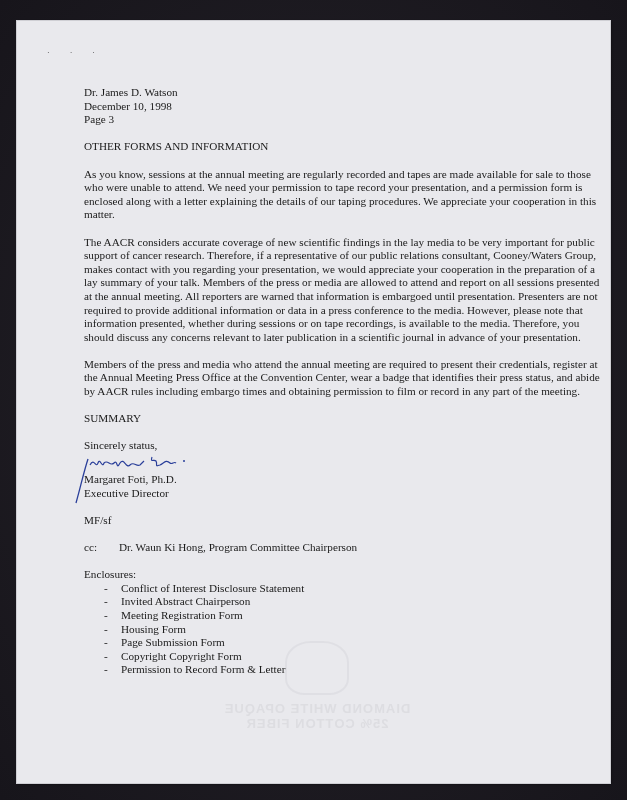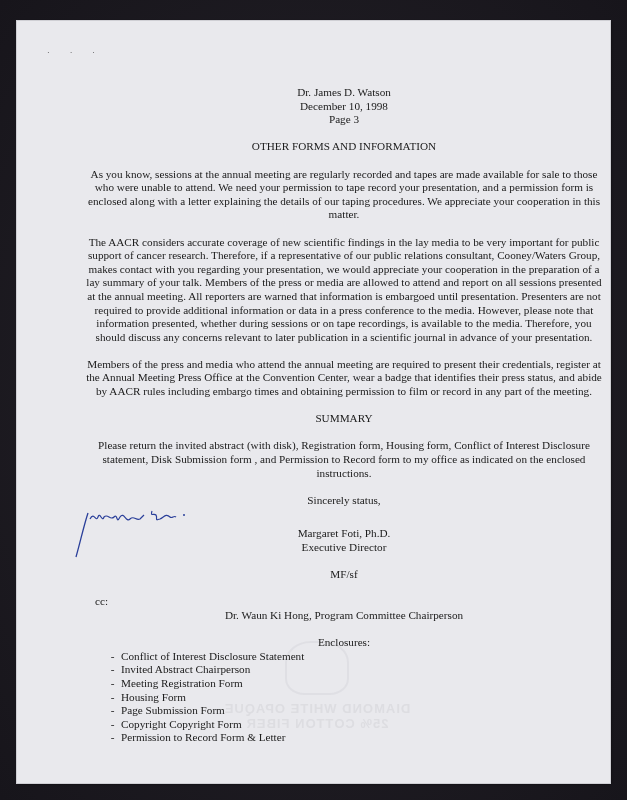--- a/index.html
+++ b/index.html
@@ -18,30 +18,30 @@
       left: 17px; top: 21px; width: 593px; height: 762px;
       background: #e9e9ed;
       box-shadow: 0 0 0 1px #cfcfd4, 1px 1px 2px rgba(0,0,0,0.6);
     }
     .specks {
       position: absolute; left: 30px; top: 27px;
       font-size: 8px; color: #333; letter-spacing: 9px;
     }
     .text {
       position: absolute; left: 67px; top: 65px; width: 520px;
-      font-size: 11.2px; line-height: 13.6px; color: #1a1a1a; text-align: center;
+      font-size: 11.2px; line-height: 13.6px; color: #1a1a1a;
     }
     .text p { margin: 0 0 13.6px 0; }
     .head { }
     .addr div { height: 13.6px; }
     .sig-block { position: relative; margin-top: 20px; }
     .signature {
       position: absolute; left: -14px; top: -22px; width: 130px; height: 60px;
     }
-    .cc-row { display: flex; flex-direction: column; }
+    .cc-row { display: flex; }
     .cc-label { width: 35px; }
     .encl-list { list-style: none; margin: 0; padding: 0; }
     .encl-list li { display: flex; height: 13.6px; }
     .encl-list .dash { width: 17px; padding-left: 20px; }
     .watermark {
       position: absolute; left: 150px; top: 620px; width: 300px;
       text-align: center; color: rgba(120,120,130,0.10);
       font-family: "Liberation Sans", sans-serif; font-weight: bold;
       transform: scaleX(-1);
       font-size: 13px; line-height: 15px; letter-spacing: 1px;
@@ -72,21 +72,20 @@
       <div>Page 3</div>
     </div>
     <p></p>
 
     <p class="head">OTHER FORMS AND INFORMATION</p>
     <p>As you know, sessions at the annual meeting are regularly recorded and tapes are made available for sale to those who were unable to attend.  We need your permission to tape record your presentation, and a permission form is enclosed along with a letter explaining the details of our taping procedures.  We appreciate your cooperation in this matter.</p>
     <p>The AACR considers accurate coverage of new scientific findings in the lay media to be very important for public support of cancer research.  Therefore, if a representative of our public relations consultant, Cooney/Waters Group, makes contact with you regarding your presentation, we would appreciate your cooperation in the preparation of a lay summary of your talk.  Members of the press or media are allowed to attend and report on all sessions presented at the annual meeting.  All reporters are warned that information is embargoed until presentation.  Presenters are not required to provide additional information or data in a press conference to the media.  However, please note that information presented, whether during sessions or on tape recordings, is available to the media.  Therefore, you should discuss any concerns relevant to later publication in a scientific journal in advance of your presentation.</p>
     <p>Members of the press and media who attend the annual meeting are required to present their credentials, register at the Annual Meeting Press Office at the Convention Center, wear a badge that identifies their press status, and abide by AACR rules including embargo times and obtaining permission to film or record in any part of the meeting.</p>
 
     <p class="head">SUMMARY</p>
-    <p>Please return the invited abstract (with disk), Registration form, Housing form, Conflict of Interest Disclosure statement, Disk Submission form , and Permission to Record form to my office as indicated on the enclosed instructions.</p>
 
     <p>Sincerely status,</p>
 
     <div class="sig-block">
       <svg class="signature" viewBox="0 0 130 60">
         <path d="M18 8 C14 20 10 38 6 52" fill="none" stroke="#2a3f9a" stroke-width="1.3"></path>
         <path d="M20 14 C24 6 26 18 28 12 C30 6 32 18 34 12 C38 8 40 16 44 12 C48 8 46 20 50 12 C54 6 56 18 60 14 C64 10 66 16 70 14 L74 10" fill="none" stroke="#2a3f9a" stroke-width="1.2"></path>
         <path d="M82 6 C80 12 84 8 86 10 C88 14 84 16 90 14 C94 12 96 8 100 12 C102 14 104 10 106 12" fill="none" stroke="#2a3f9a" stroke-width="1.2"></path>
         <circle cx="114" cy="10" r="1" fill="#2a3f9a"></circle>
       </svg>

